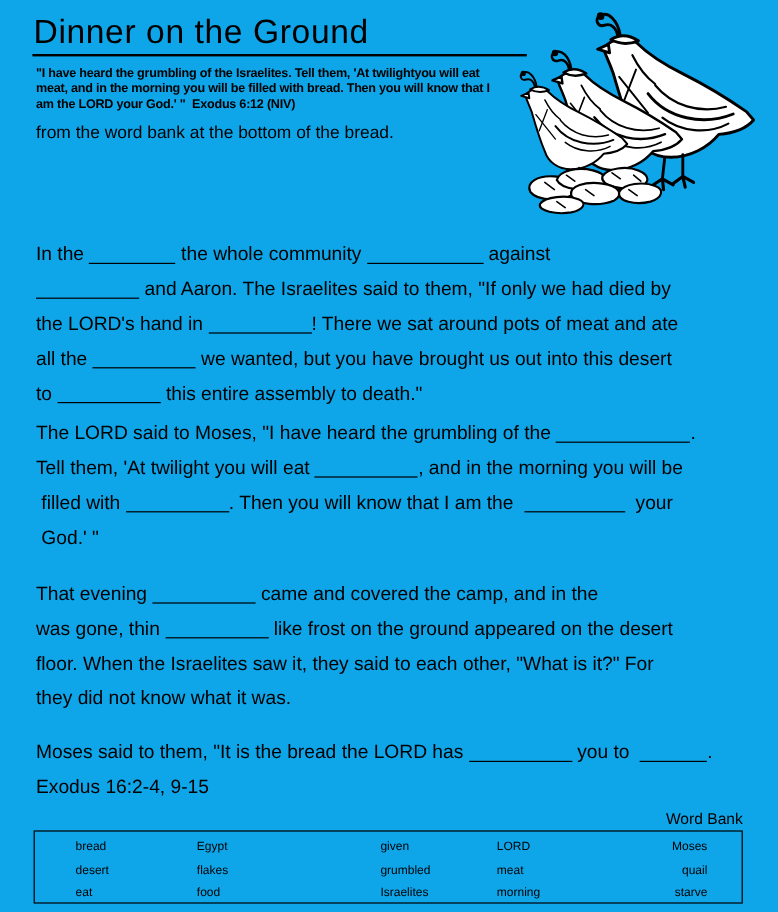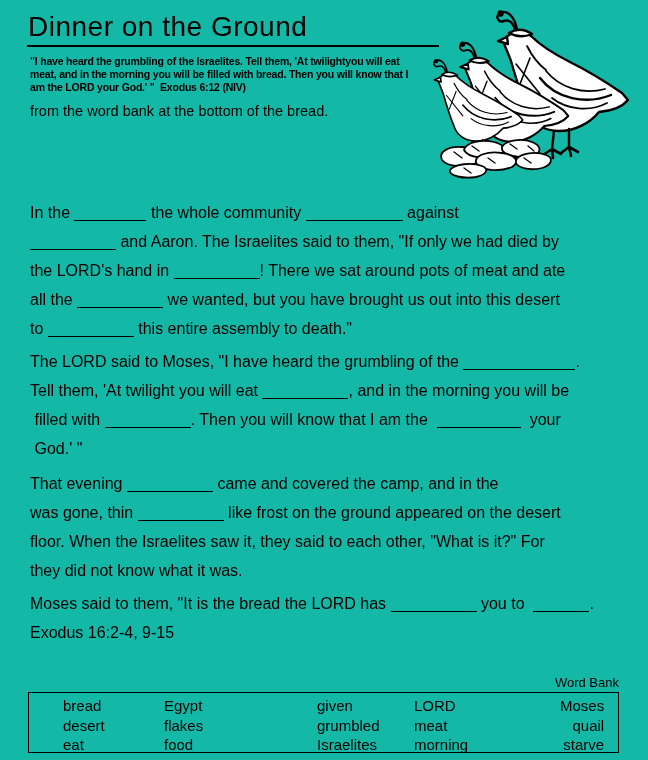--- a/index.html
+++ b/index.html
@@ -1,17 +1,17 @@
 <!DOCTYPE html>
 <html><head>
 <meta charset="utf-8">
 <style>
   html,body { margin:0; padding:0; background:#fff; }
   .page {
-    position:relative; width:648px; height:760px; background:#14b8a6;
+    position:relative; width:648px; height:760px; background:#0ea5e9;
     font-family:"Liberation Sans", sans-serif; color:#000; overflow:hidden;
   }
   .title {
     position:absolute; left:28px; top:10px; margin:0;
     font-size:28px; font-weight:400; letter-spacing:0.5px; line-height:34px;
   }
   .title-rule { position:absolute; left:27px; top:45px; width:412px; height:0; border-top:2px solid #000; }
   .quote {
     position:absolute; left:30px; top:55px; width:402px;
     font-size:10.5px; font-weight:700; line-height:13px; letter-spacing:-0.2px;
@@ -19,29 +19,29 @@
   .quote div { white-space:pre; }
   .instructions {
     position:absolute; left:30px; top:103px; width:420px;
     font-size:14.5px; line-height:17.5px;
   }
   .instructions div { white-space:pre; }
   .illustration { position:absolute; left:424px; top:0; }
   .story { position:absolute; left:30px; top:198px; width:612px; font-size:16px; }
   .story .line { white-space:pre; line-height:29px; height:29px; }
   .para-0 { margin-bottom:4px; }
-  .para-1 { margin-bottom:6px; }
-  .para-2 { margin-bottom:4px; }
+  .para-1 { margin-bottom:18px; }
+  .para-2 { margin-bottom:16px; }
   .blank {
     display:inline-block; height:12px; vertical-align:-3px;
     border-bottom:1.2px solid #000;
   }
   .wb-title { position:absolute; left:28px; top:675px; width:591px; text-align:right; font-size:13px; }
   .wb-box { position:absolute; left:28px; top:692px; width:591px; height:61px; border:1.5px solid #000; box-sizing:border-box; }
-  .wb-col { position:absolute; top:3px; font-size:15px; line-height:19.5px; }
+  .wb-col { position:absolute; top:3px; font-size:10px; line-height:19.5px; }
 </style>
 </head>
 <body>
 
 <div class="page">
 
   <h1 class="title">Dinner on the Ground</h1>
   <div class="title-rule"></div>
 
   <div class="quote">

